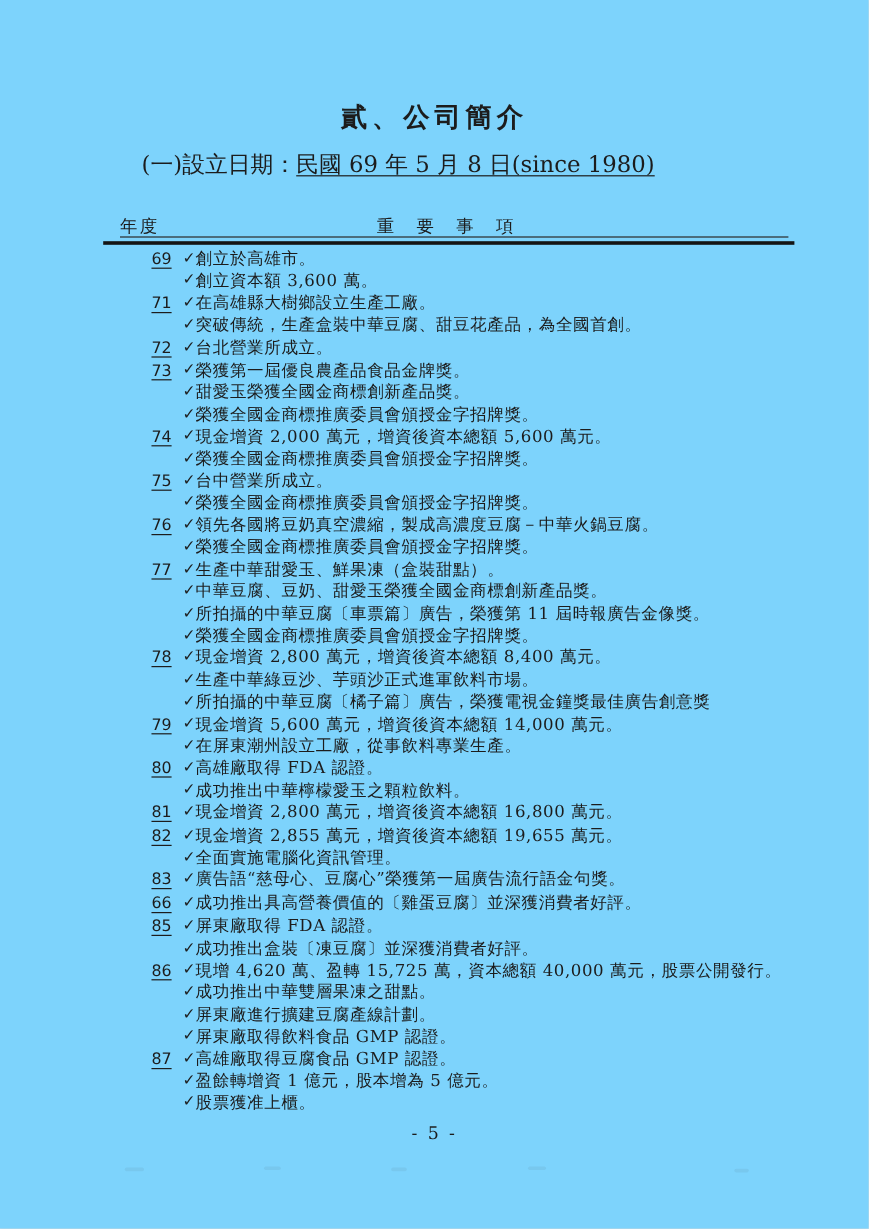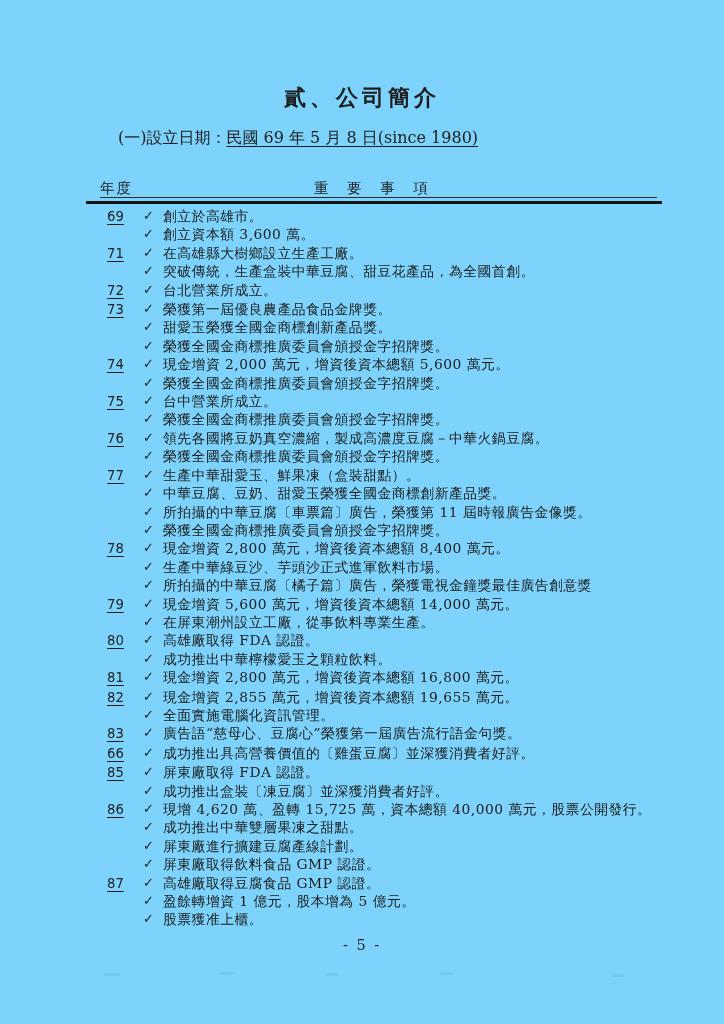--- a/index.html
+++ b/index.html
@@ -13,37 +13,37 @@
     box-shadow:0 0 4px rgba(0,0,0,.15);
     text-decoration:underline;
   }
   .title{
     position:absolute;top:83px;left:0;right:0;
     margin:0;text-align:center;
     font-size:22px;font-weight:bold;letter-spacing:4px;
   }
   .intro{
     position:absolute;top:126px;left:118px;right:60px;
-    font-size:16px;line-height:23px;
+    font-size:19px;line-height:23px;
   }
   .intro-line{white-space:nowrap;}
   .u{text-decoration:underline;text-underline-offset:3px;}
   .thead{
     position:absolute;top:179px;left:100px;right:64px;
     font-size:14.5px;height:18px;
   }
   .yh{letter-spacing:2px;}
   .eh{position:absolute;left:197px;top:0;letter-spacing:7px;margin-left:17px;}
   .rule-thin{position:absolute;top:197px;left:100px;width:557px;height:1px;background:#2a2a2a;}
   .rule-thick{position:absolute;top:201px;left:86px;width:576px;height:3px;background:#141414;}
   .tbody{
     position:absolute;top:207px;left:86px;width:608px;
     font-size:13.8px;line-height:18.4px;
   }
-  .trow{display:flex;align-items:flex-start;}
+  .trow{display:flex;align-items:flex-start;text-align:right;}
   .ycell{width:57px;box-sizing:border-box;padding-left:21px;flex:none;}
   .yu{text-decoration:underline;text-underline-offset:3px;font-family:"DejaVu Sans","Liberation Sans",sans-serif;font-size:13.2px;}
   .items{flex:1;min-width:0;}
   .item{display:flex;align-items:flex-start;white-space:nowrap;}
   .check{width:20px;flex:none;font-size:13px;}
   .itext{letter-spacing:0.5px;}
   .footer{
     position:absolute;top:937px;left:0;right:0;
     text-align:center;font-size:14.5px;letter-spacing:2px;
   }

